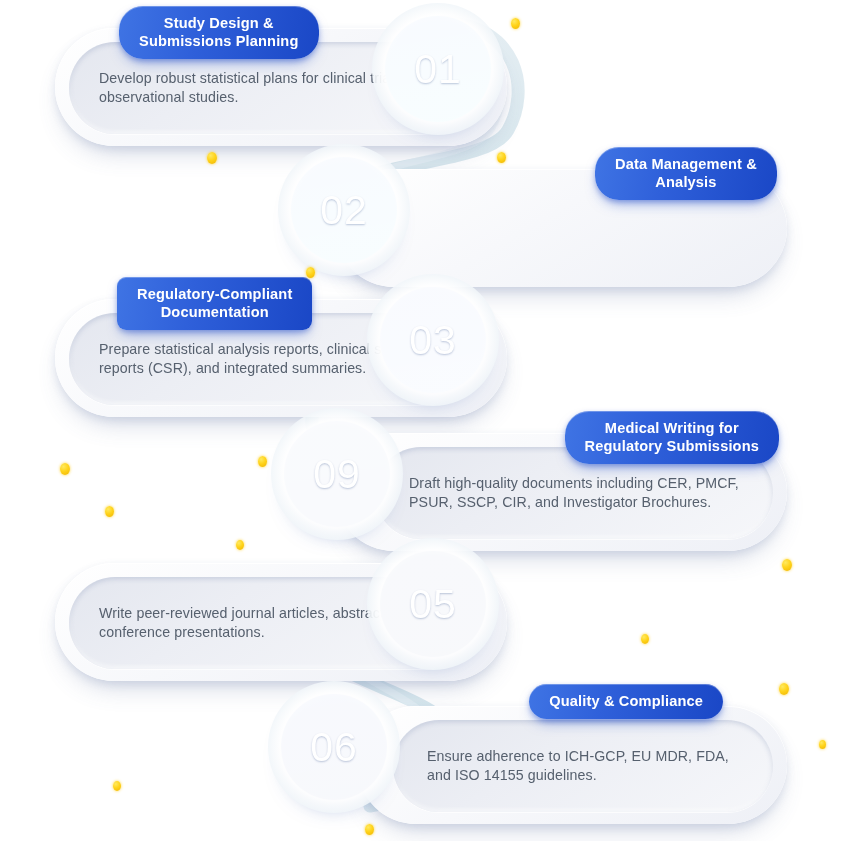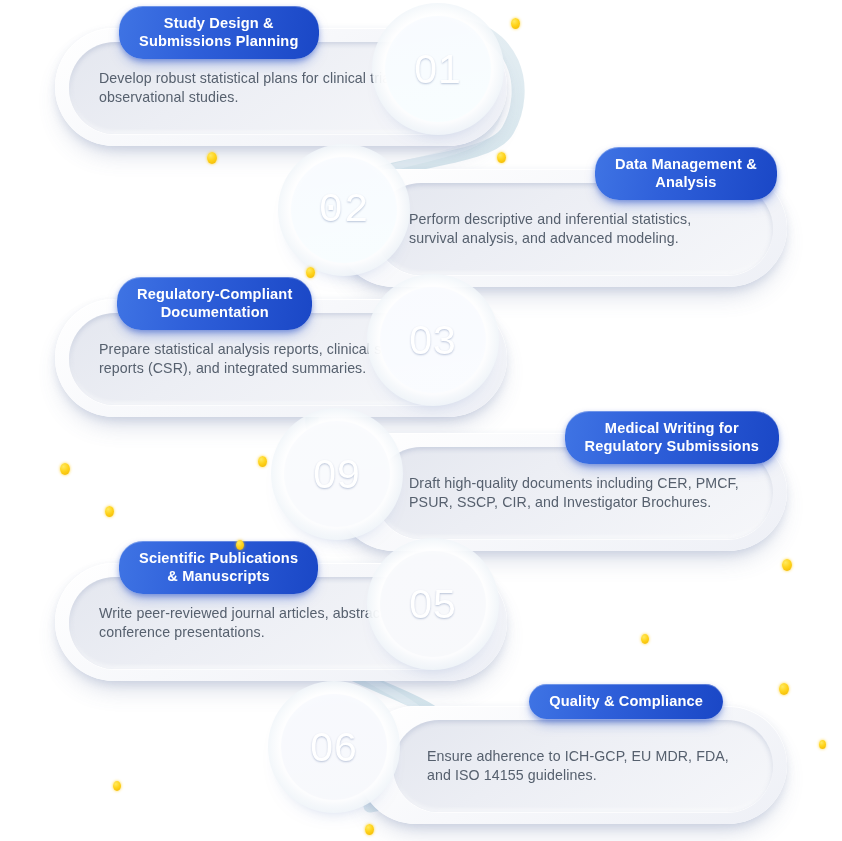--- a/index.html
+++ b/index.html
@@ -125,22 +125,22 @@
     content:"";
     position:absolute;
     left:-13px;top:-13px;right:-13px;bottom:-13px;
     border-radius:50%;
     background:radial-gradient(circle,rgba(255,255,255,.97) 58%,rgba(232,240,246,.82) 78%,rgba(255,255,255,0) 100%);
     z-index:-1;
   }
 
   
   #step1{top:6px;}   #step1 .title-pill{left:64px;}  #step1 .circle{left:330px;}
-  #step2{top:147px;} #step2 .title-pill{right:10px;} #step2 .circle{right:390px;font-family:Liberation Mono, monospace;}
-  #step3{top:277px;} #step3 .title-pill{left:62px;}  #step3 .circle{left:325px;}
+  #step2{top:147px;} #step2 .title-pill{right:10px;} #step2 .circle{right:390px;}
+  #step3{top:277px;} #step3 .title-pill{left:62px;border-radius:9px;}  #step3 .circle{left:325px;}
   #step4{top:411px;} #step4 .title-pill{right:8px;text-align:center;}  #step4 .circle{right:397px;}
   #step5{top:541px;} #step5 .title-pill{left:64px;}  #step5 .circle{left:325px;align-items:center;}
   #step6{top:684px;} #step6 .title-pill{right:64px;} #step6 .circle{right:400px;}
 
   #step6 .tray{width:430px;}
   #step6 .inset{width:380px;}
 </style>
 </head>
 <body>
 
@@ -183,23 +183,20 @@
       <span>Study Design &amp;</span><br>
       <span>Submissions Planning</span>
     </div>
     <div class="circle" style="background: linear-gradient(170deg, rgb(42, 126, 245) 8%, rgb(25, 213, 247) 96%);">
       <span>01</span>
     </div>
   </div>
 
   <div class="step right" id="step2">
     <div class="tray"></div>
-    <div class="inset">
-      <div class="desc">Perform descriptive and inferential statistics, survival analysis, and advanced modeling.</div>
-    </div>
     <div class="title-pill">
       <span>Data Management &amp;</span><br>
       <span>Analysis</span>
     </div>
     <div class="circle" style="background: linear-gradient(170deg, rgb(47, 126, 242) 8%, rgb(22, 200, 246) 96%);">
       <span>02</span>
     </div>
   </div>
 
   <div class="step left" id="step3">
@@ -227,24 +224,20 @@
     </div>
     <div class="circle" style="background: linear-gradient(170deg, rgb(74, 118, 204) 8%, rgb(63, 104, 194) 96%);">
       <span>09</span>
     </div>
   </div>
 
   <div class="step left" id="step5">
     <div class="tray"></div>
     <div class="inset">
       <div class="desc">Write peer-reviewed journal articles, abstracts, and conference presentations.</div>
-    </div>
-    <div class="title-pill">
-      <span>Scientific Publications</span><br>
-      <span>&amp; Manuscripts</span>
     </div>
     <div class="circle" style="background: linear-gradient(170deg, rgb(31, 74, 160) 8%, rgb(26, 62, 142) 96%);">
       <span>05</span>
     </div>
   </div>
 
   <div class="step right" id="step6">
     <div class="tray"></div>
     <div class="inset">
       <div class="desc">Ensure adherence to ICH-GCP, EU MDR, FDA, and ISO 14155 guidelines.</div>

